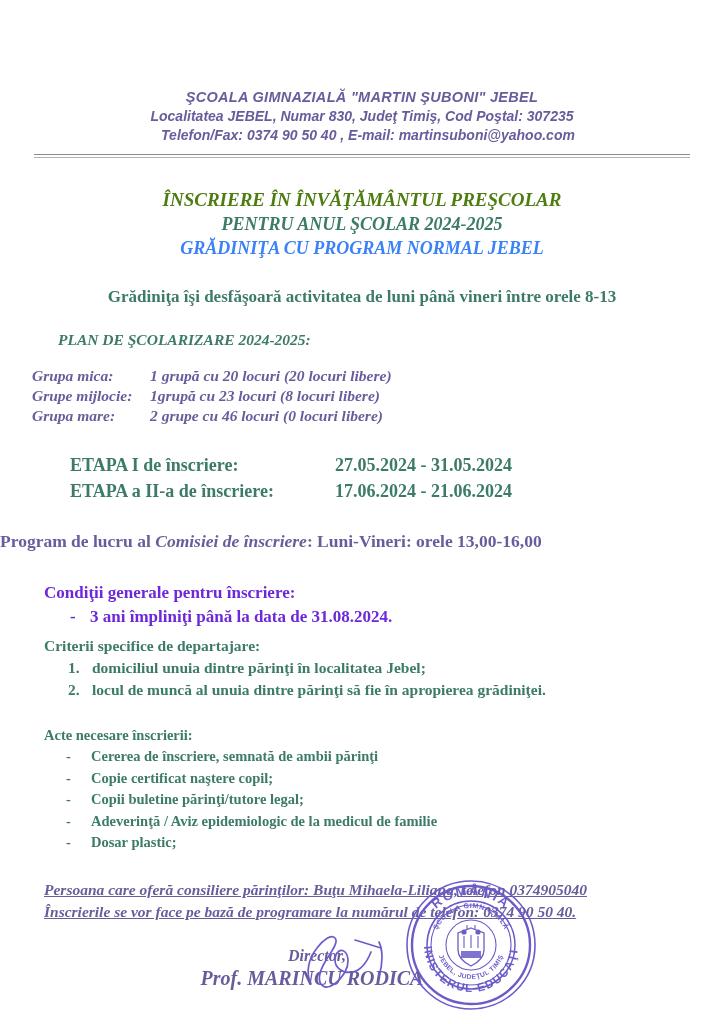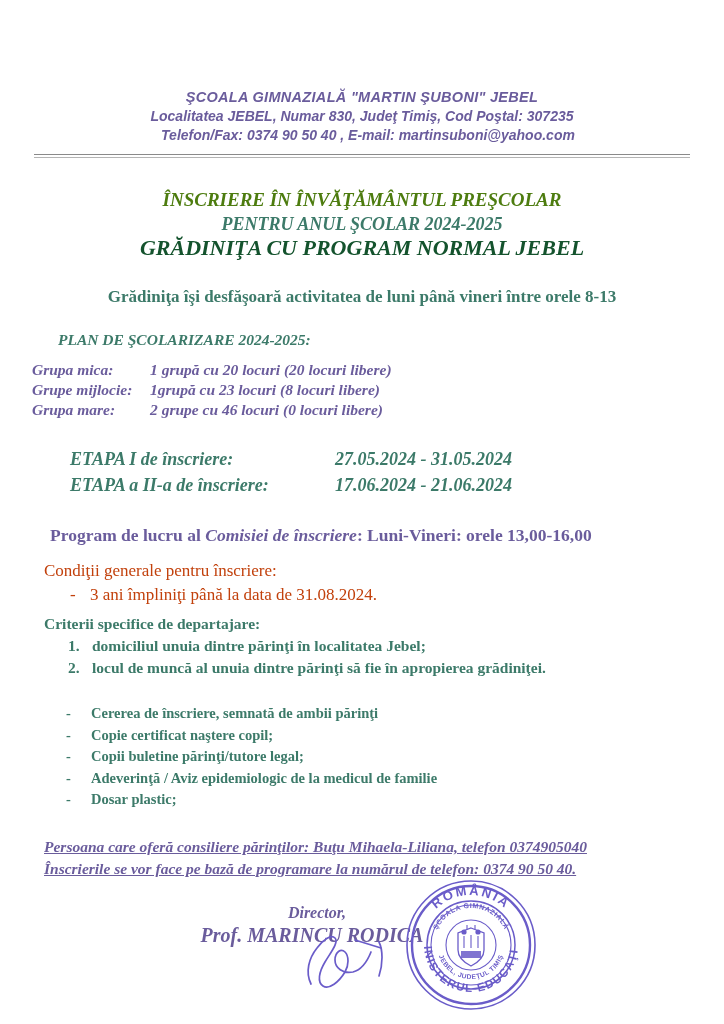--- a/index.html
+++ b/index.html
@@ -75,22 +75,22 @@
     line-height: 24px;
     white-space: nowrap;
   }
   .title-block .t2 {
     color: #3c7a69;
     font-size: 18px;
     line-height: 24px;
     white-space: nowrap;
   }
   .title-block .t3 {
-    color: #14532d;
-    font-size: 22px;
+    color: #3b82f6;
+    font-size: 18px;
     line-height: 24px;
     white-space: nowrap;
     text-align: center;
   }
 
   
   .schedule-line {
     margin-top: 27px;
     text-align: center;
     color: #3c7a69;
@@ -106,21 +106,21 @@
     font-style: italic;
     font-weight: bold;
   }
   .plan-heading {
     color: #3c7a69;
     font-size: 15.5px;
     line-height: 21px;
     padding-left: 26px;
   }
   .plan-rows {
-    margin-top: 10px;
+    margin-top: 16px;
   }
   .plan-row {
     display: flex;
     color: #6a5c9c;
     font-size: 15.5px;
     line-height: 20px;
   }
   .plan-row .pr-label {
     width: 118px;
     flex: 0 0 118px;
@@ -128,53 +128,51 @@
   .plan-row .pr-value {
     flex: 1 1 auto;
   }
 
   
   .etapa-block {
     margin-top: 26px;
     padding-left: 70px;
     color: #3c7a69;
     font-weight: bold;
-    font-style: italic;
   }
   .etapa-row {
     display: flex;
     font-size: 18px;
     line-height: 26px;
   }
   .etapa-row .et-label {
     width: 265px;
     flex: 0 0 265px;
   }
   .etapa-row .et-value {
     flex: 1 1 auto;
   }
 
   
   .program-line {
     margin-top: 25px;
-    padding-left: 50px;
     color: #6a5c9c;
     font-weight: bold;
     font-size: 17.5px;
     line-height: 24px;
     white-space: nowrap;
   }
   .program-line .ital { font-style: italic; }
 
   
   .conditions-block {
-    margin-top: 12px;
+    margin-top: 28px;
     padding-left: 44px;
-    color: #c2410c;
-    font-weight: normal;
+    color: #6d28d9;
+    font-weight: bold;
   }
   .conditions-heading {
     font-size: 17px;
     line-height: 24px;
   }
   .conditions-item {
     font-size: 17px;
     line-height: 24px;
     padding-left: 26px;
     display: flex;
@@ -350,20 +348,21 @@
       <span class="num">1.</span>
       <span>domiciliul unuia dintre părinţi în localitatea Jebel;</span>
     </div>
     <div class="criteria-item">
       <span class="num">2.</span>
       <span>locul de muncă al unuia dintre părinţi să fie în apropierea grădiniţei.</span>
     </div>
   </div>
 
   <div class="docs-block">
+    <div class="docs-heading">Acte necesare înscrierii:</div>
     <div class="docs-item">
       <span class="dash">-</span>
       <span>Cererea de înscriere, semnată de ambii părinţi</span>
     </div>
     <div class="docs-item">
       <span class="dash">-</span>
       <span>Copie certificat naştere copil;</span>
     </div>
     <div class="docs-item">
       <span class="dash">-</span>

